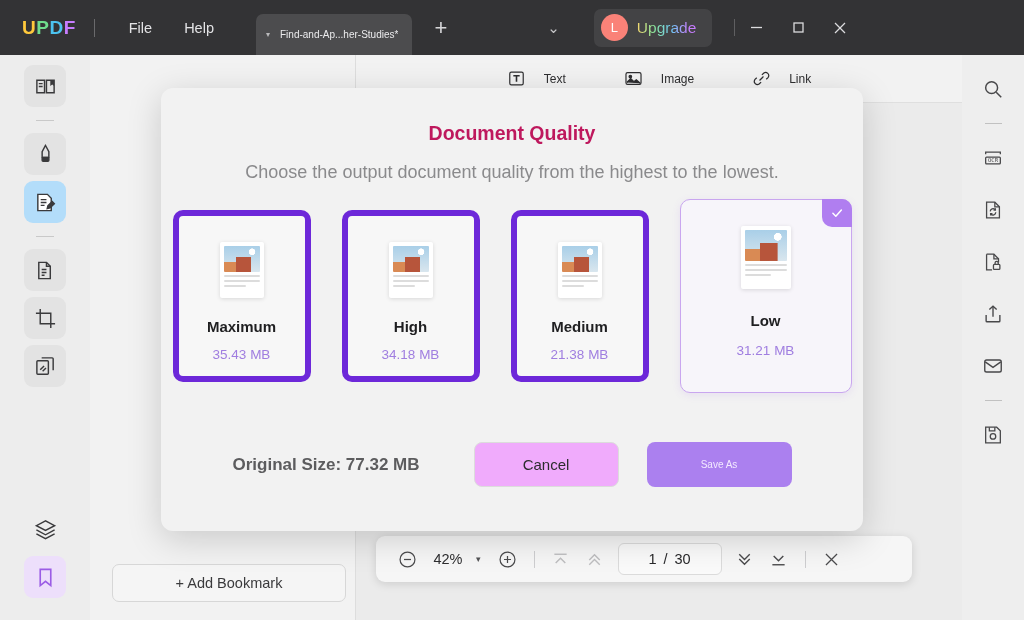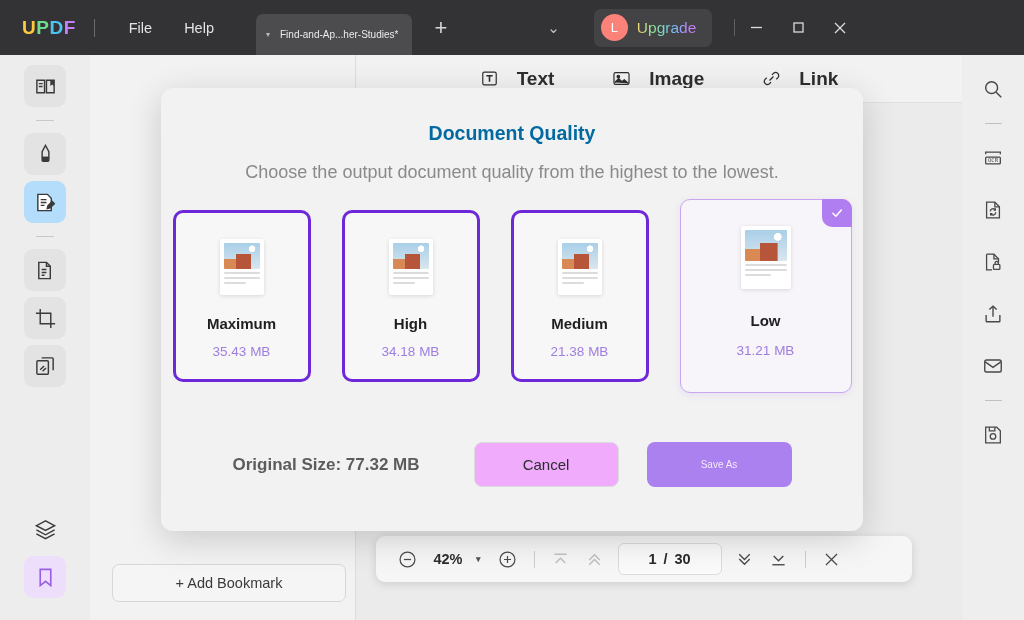--- a/index.html
+++ b/index.html
@@ -127,37 +127,37 @@
     position: absolute; top: 55px; left: 356px; right: 62px; bottom: 0;
     background: #f0f0f0; overflow: hidden;
   }
   .edit-toolbar {
     position: absolute; top: 0; left: 0; right: 0; height: 48px;
     background: #f7f7f7; border-bottom: 1px solid #e4e4e4;
     display: flex; align-items: center; justify-content: center; gap: 58px;
   }
   .et-item {
     display: flex; align-items: center; gap: 18px;
-    font-size: 19px; color: #2f2f31; font-weight: bold;
+    font-size: 12px; color: #2f2f31;
   }
   .page-sheet {
     position: absolute; left: 112px; top: 230px; width: 330px; height: 140px;
     background: #fff; box-shadow: 0 1px 4px rgba(0,0,0,.10);
   }
   .page-sheet2 {
     position: absolute; left: 112px; top: 378px; width: 330px; height: 60px;
     background: #fff; box-shadow: 0 1px 4px rgba(0,0,0,.10);
   }
 
   
   .bottom-toolbar {
     position: absolute; left: 376px; bottom: 38px; width: 536px; height: 46px;
     background: #fbfbfb; border-radius: 9px;
     box-shadow: 0 2px 10px rgba(0,0,0,.13);
-    display: flex; align-items: center; padding: 0 14px; gap: 0; font-weight: bold;
+    display: flex; align-items: center; padding: 0 14px; gap: 0;
   }
   .bt-btn {
     width: 34px; height: 34px; display: flex; align-items: center;
     justify-content: center; color: #4d4d4f; border-radius: 5px;
   }
   .bt-btn.disabled { color: #c2c2c4; }
   .zoom-val {
     font-size: 14.5px; color: #2f2f31; width: 48px; text-align: center;
   }
   .bt-caret { font-size: 9px; color: #555557; padding: 0 10px 0 4px; }
@@ -174,31 +174,31 @@
     position: absolute; top: 55px; left: 90px; right: 0; bottom: 0;
     background: rgba(0,0,0,0.02);
   }
   .modal {
     position: absolute; left: 161px; top: 88px; width: 702px; height: 443px;
     background: #f2f2f2; border-radius: 12px;
     box-shadow: 0 8px 34px rgba(0,0,0,.17);
   }
   .modal-title {
     margin-top: 34px; text-align: center; font-size: 19.5px;
-    font-weight: bold; color: #0369a1;
+    font-weight: bold; color: #be185d;
   }
   .modal-sub {
     margin-top: 17px; text-align: center; font-size: 18px; color: #8a8a8c;
   }
   .cards {
     margin-top: 27px; display: flex; justify-content: center; gap: 31px;
   }
   .card {
     width: 138px; height: 172px; background: #f7f7f7;
-    border: 3px solid #6d28d9; border-radius: 10px;
+    border: 6px solid #6d28d9; border-radius: 10px;
     display: flex; flex-direction: column; align-items: center;
     padding-top: 26px; position: relative;
   }
   .card.selected {
     width: 172px; height: 194px; margin-top: -11px;
     border: 1.6px solid #c9a6ef; background: #f7f5fa;
     box-shadow: 0 2px 9px rgba(155,93,229,.12);
   }
   .check-badge {
     position: absolute; top: -1px; right: -1px; width: 30px; height: 28px;

